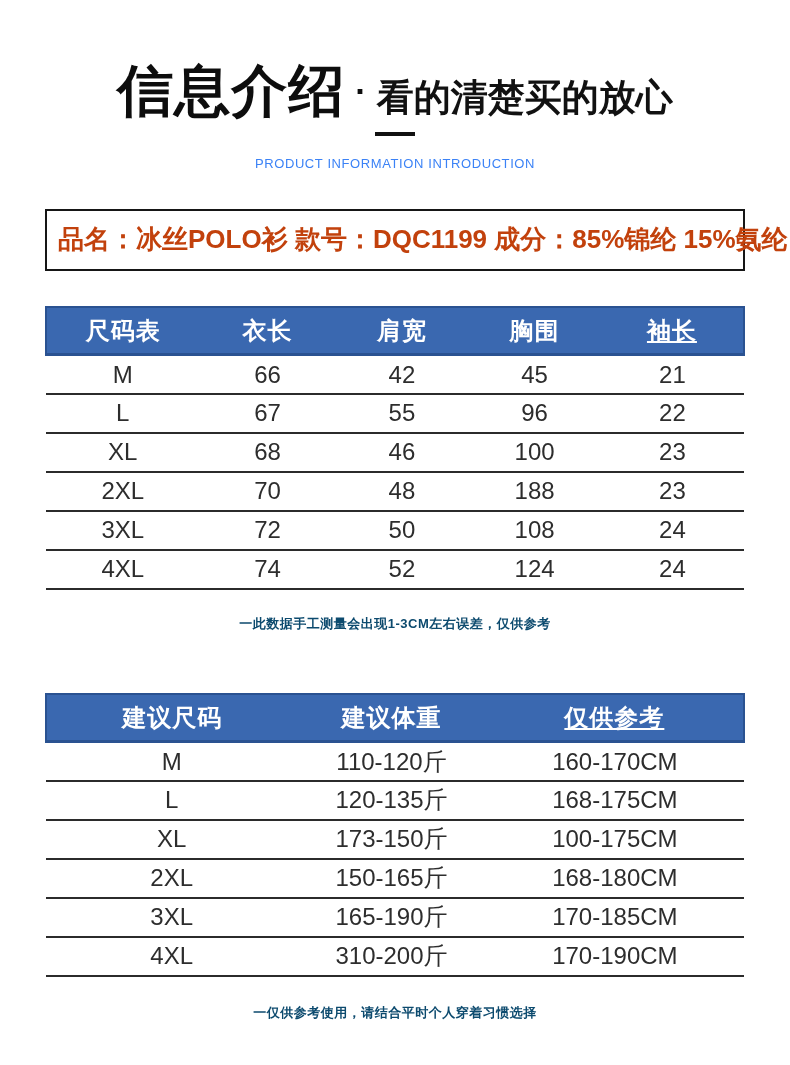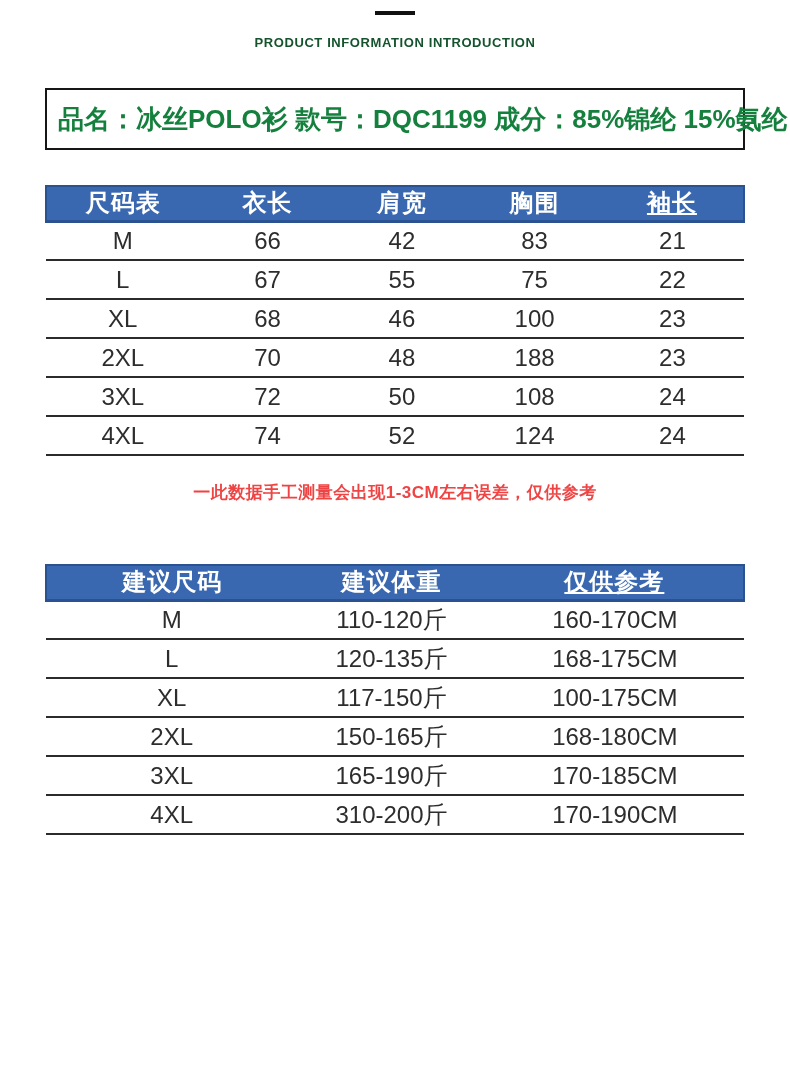--- a/index.html
+++ b/index.html
@@ -50,87 +50,92 @@
   .title-underline {
     width: 40px;
     height: 4px;
     background: #111;
     margin: 11px auto 0 auto;
   }
   .subtitle-en {
     margin-top: 20px;
     text-align: center;
     font-size: 13px;
-    font-weight: 700;
+    font-weight: 400;
     letter-spacing: 0.6px;
-    color: #14532d;
+    color: #3b82f6;
   }
 
   
   .product-box {
     margin-top: 38px;
     height: 62px;
     border: 2px solid #161616;
     display: flex;
     align-items: center;
     padding: 0 11px;
   }
   .product-box span {
     font-size: 26px;
     font-weight: 600;
     letter-spacing: 0;
-    color: #15803d;
+    color: #c2410c;
     white-space: nowrap;
   }
 
   
   table {
     width: 100%;
     border-collapse: collapse;
     table-layout: fixed;
   }
   thead th {
     background: var(--blue);
     color: #ffffff;
     font-size: 24px;
     font-weight: 700;
-    height: 35px;
+    height: 48px;
     border-top: 2px solid var(--blue-border);
     border-bottom: 3px solid var(--blue-border);
     letter-spacing: 1px;
   }
   thead th:first-child { border-left: 2px solid var(--blue-border); }
   thead th:last-child  { border-right: 2px solid var(--blue-border); text-decoration: underline; }
   tbody td {
     text-align: center;
     font-size: 24px;
     font-weight: 400;
     color: #2d2d2d;
     height: 39px;
     border-bottom: 2px solid var(--line);
   }
   .size-table { margin-top: 35px; }
   .suggestion-table { margin-top: 60px; }
 
   
   .note {
     text-align: center;
-    font-size: 17px;
+    font-size: 13px;
     font-weight: 700;
-    color: #ef4444;
+    color: #0c4a6e;
     letter-spacing: 0.5px;
   }
   .note-1 { margin-top: 25px; }
   .note-2 { margin-top: 27px; }
 </style>
 </head>
 <body>
 
 <div class="page">
 
+  <div class="title-row">
+    <span class="title-cn">信息介绍</span>
+    <span class="title-dot">·</span>
+    <span class="title-sub-cn">看的清楚买的放心</span>
+  </div>
   <div class="title-underline"></div>
   <div class="subtitle-en">PRODUCT INFORMATION INTRODUCTION</div>
 
   <div class="product-box">
     <span>品名：冰丝POLO衫 款号：DQC1199 成分：85%锦纶 15%氨纶</span>
   </div>
 
   <table class="size-table">
     <colgroup>
       <col style="width:22%">
@@ -146,28 +151,28 @@
           <th>肩宽</th>
           <th>胸围</th>
           <th>袖长</th>
         </tr>
       </thead>
     <tbody>
         <tr>
           <td>M</td>
           <td>66</td>
           <td>42</td>
-          <td>83</td>
+          <td>45</td>
           <td>21</td>
         </tr>
         <tr>
           <td>L</td>
           <td>67</td>
           <td>55</td>
-          <td>75</td>
+          <td>96</td>
           <td>22</td>
         </tr>
         <tr>
           <td>XL</td>
           <td>68</td>
           <td>46</td>
           <td>100</td>
           <td>23</td>
         </tr>
         <tr>
@@ -215,35 +220,36 @@
           <td>110-120斤</td>
           <td>160-170CM</td>
         </tr>
         <tr>
           <td>L</td>
           <td>120-135斤</td>
           <td>168-175CM</td>
         </tr>
         <tr>
           <td>XL</td>
-          <td>117-150斤</td>
+          <td>173-150斤</td>
           <td>100-175CM</td>
         </tr>
         <tr>
           <td>2XL</td>
           <td>150-165斤</td>
           <td>168-180CM</td>
         </tr>
         <tr>
           <td>3XL</td>
           <td>165-190斤</td>
           <td>170-185CM</td>
         </tr>
         <tr>
           <td>4XL</td>
           <td>310-200斤</td>
           <td>170-190CM</td>
         </tr>
       </tbody>
   </table>
 
+  <div class="note note-2">一仅供参考使用，请结合平时个人穿着习惯选择</div>
 
 </div>
 
 </body></html>

